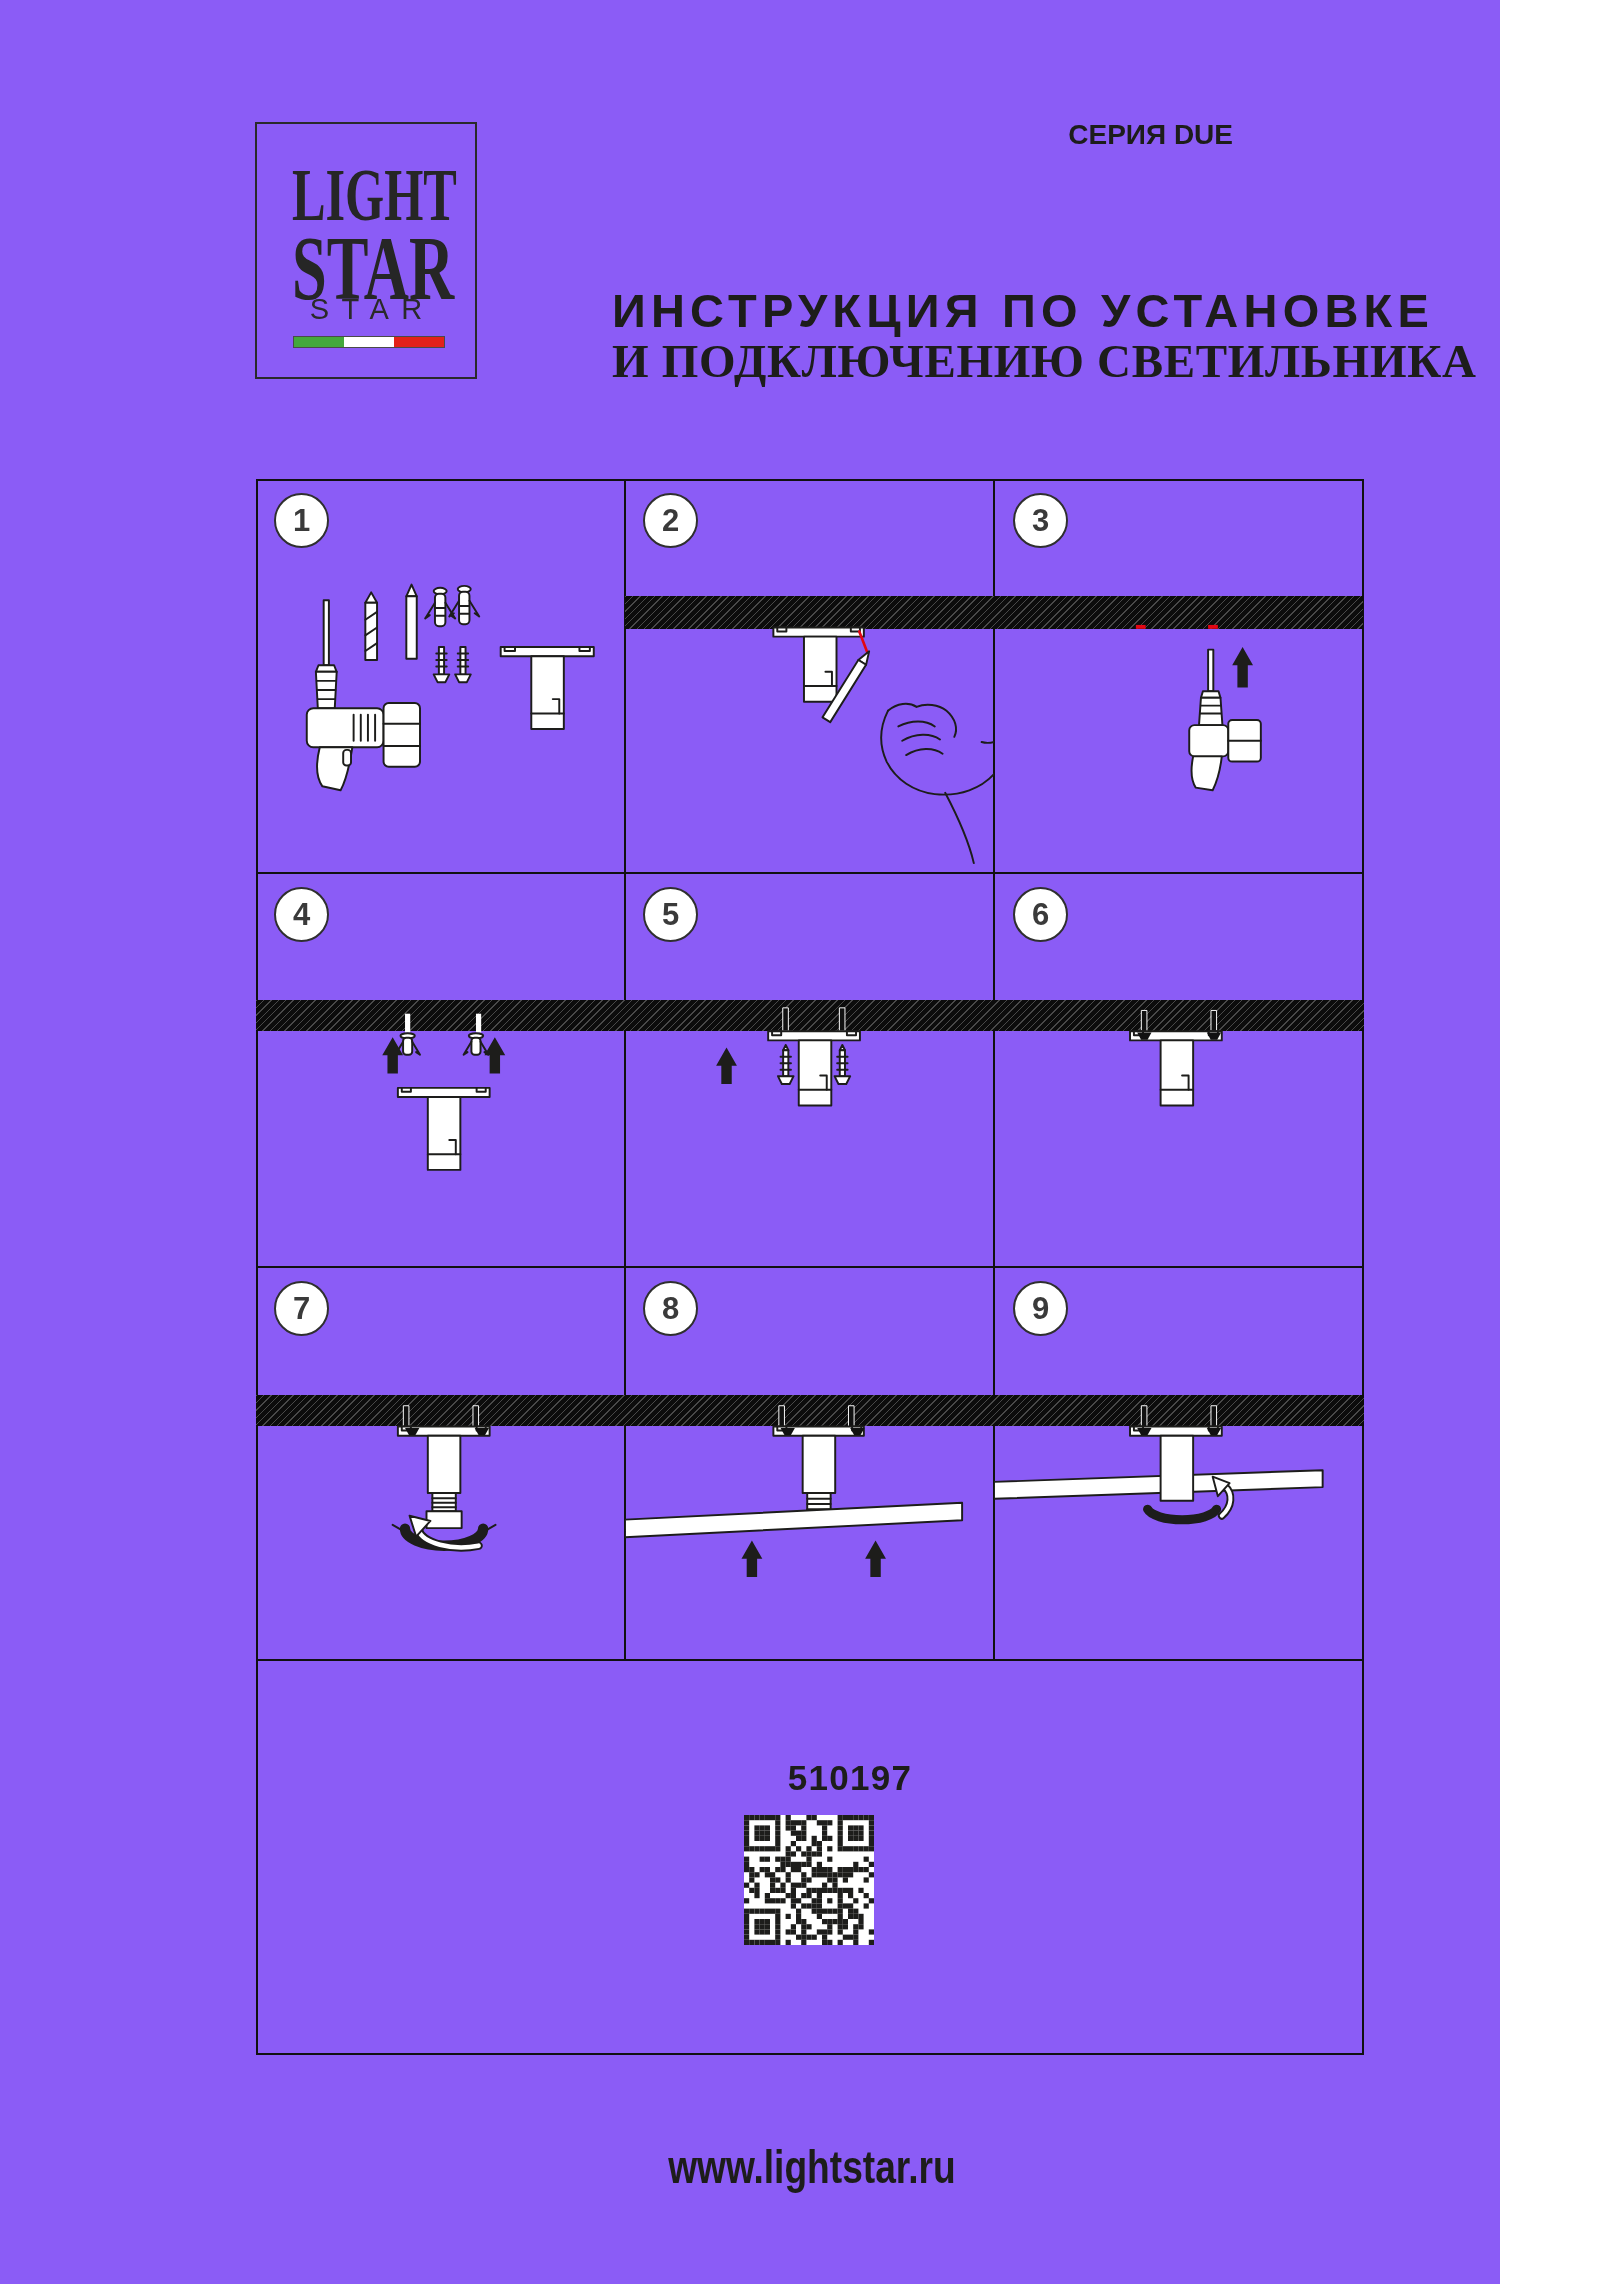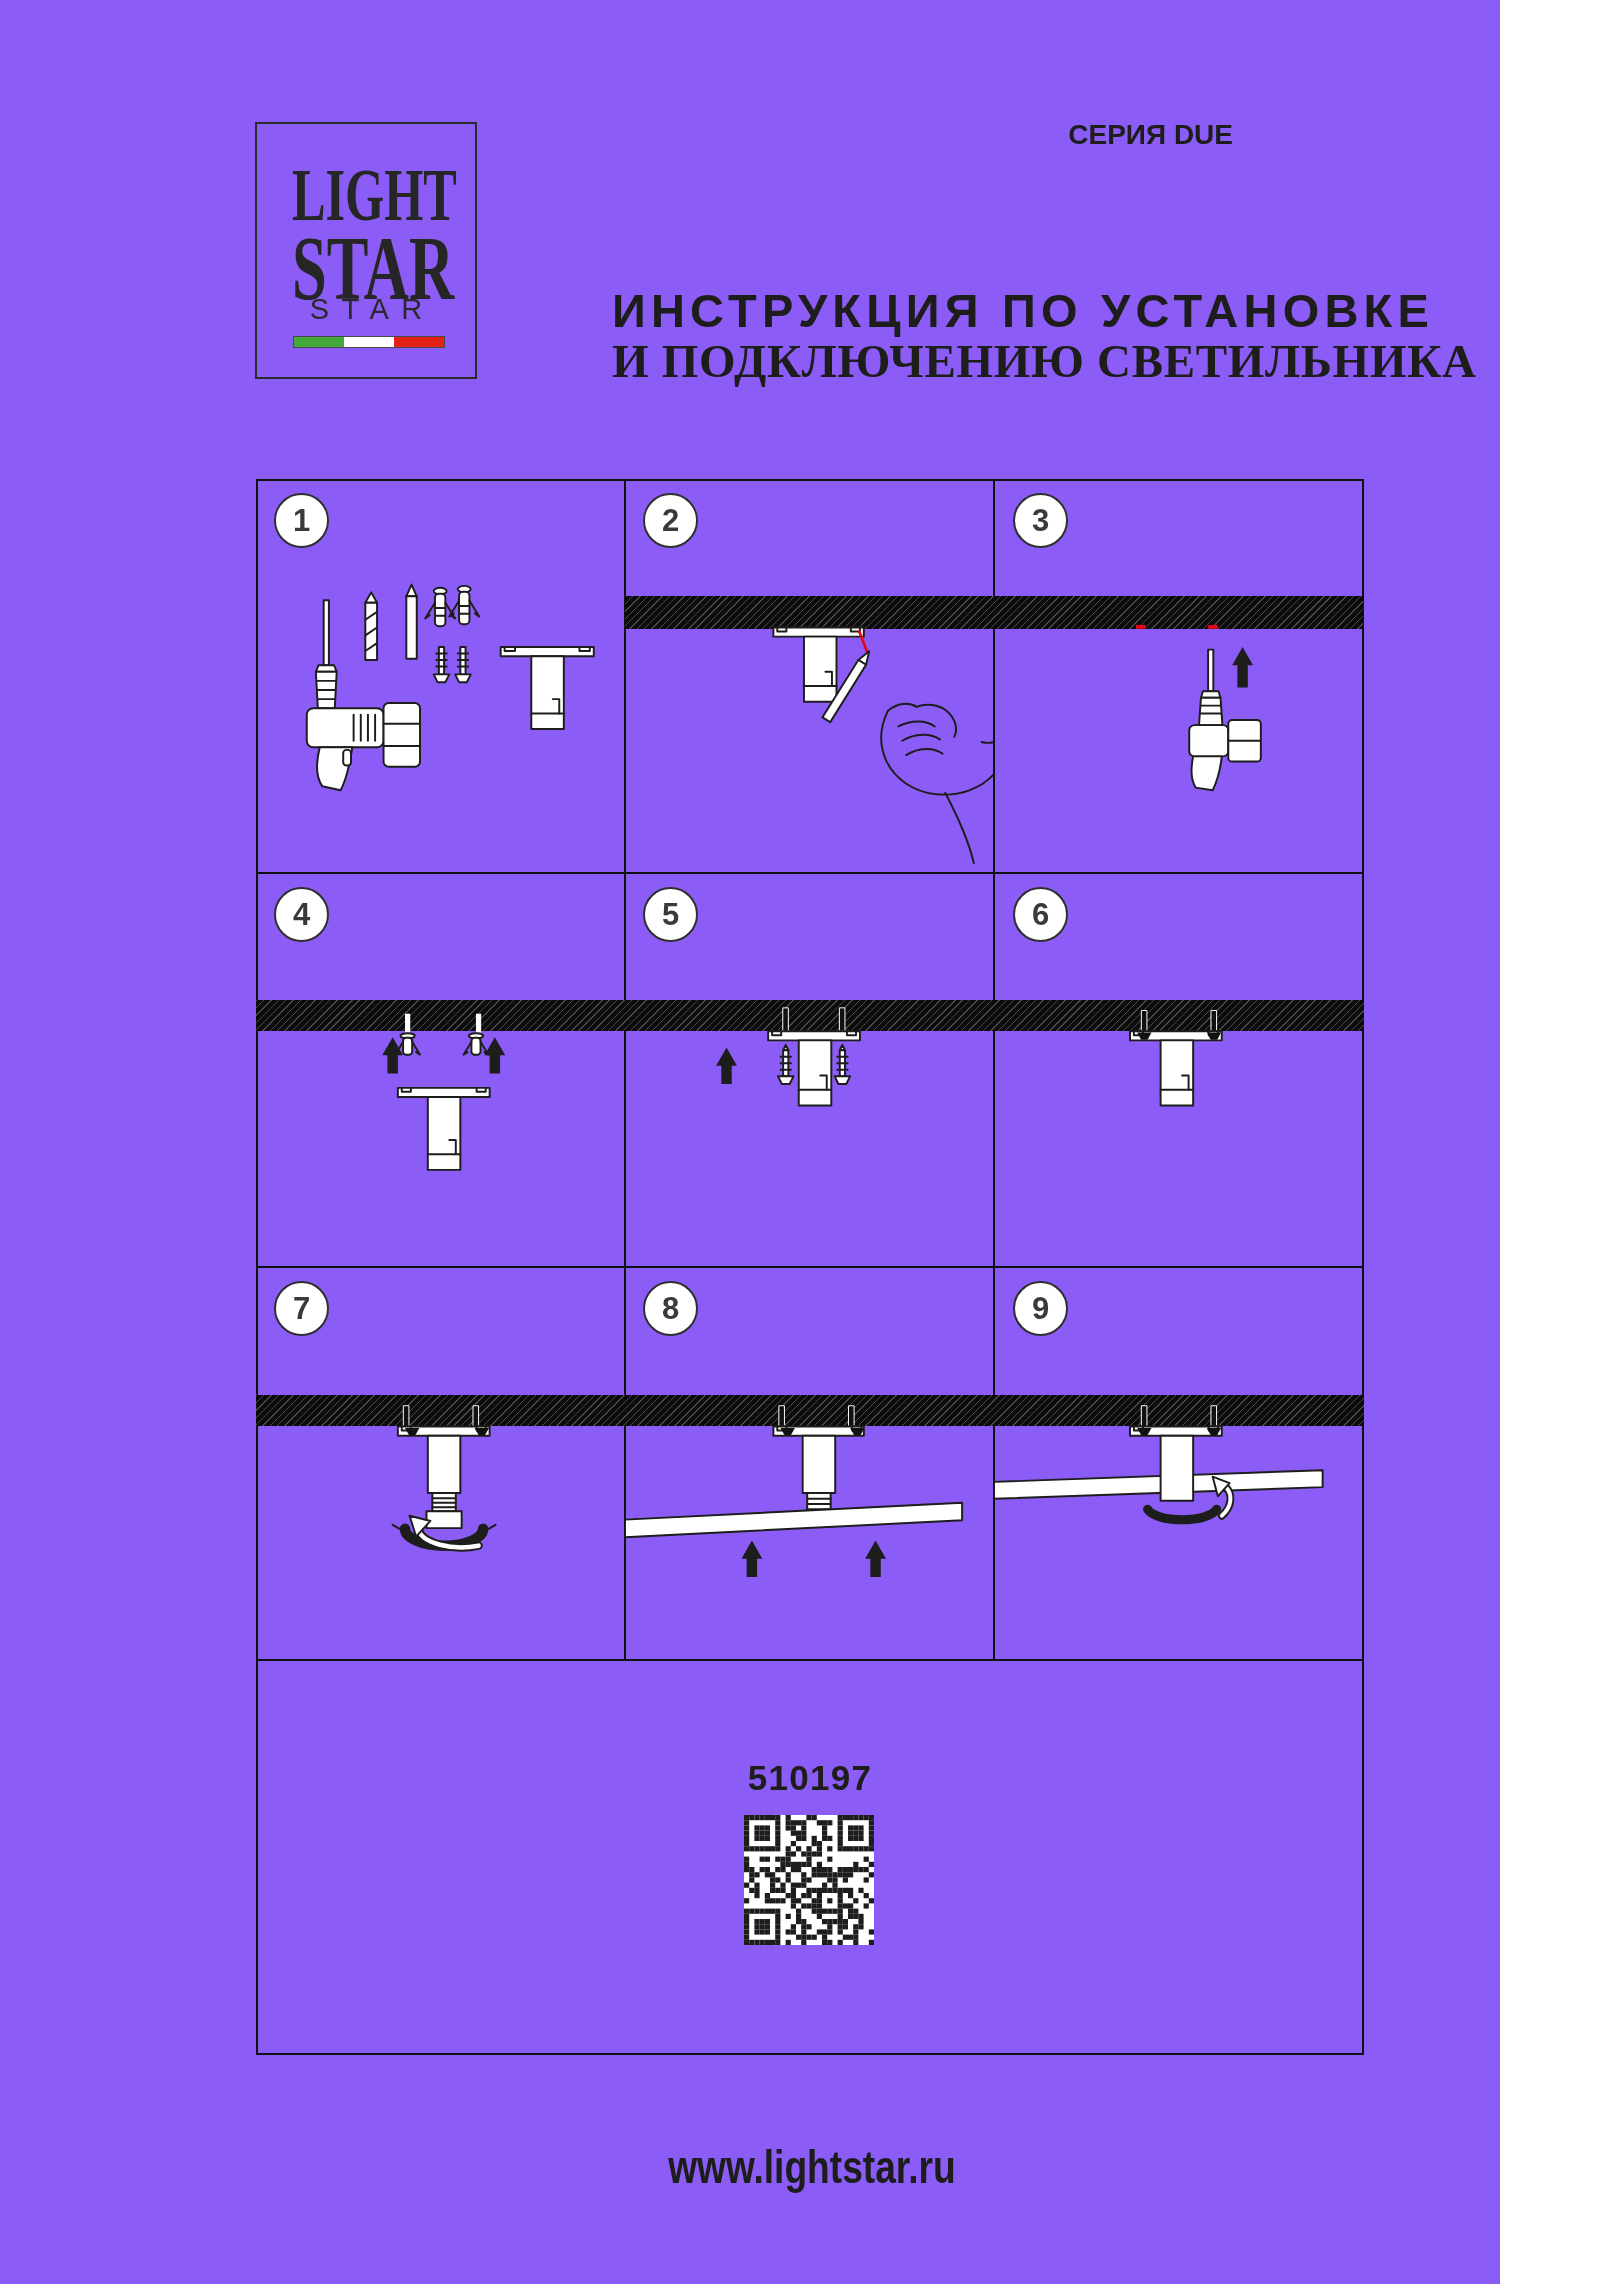--- a/index.html
+++ b/index.html
@@ -32,21 +32,21 @@
   .vline{position:absolute;width:2px;background:#111;z-index:1;}
   .hline{position:absolute;height:2px;background:#111;z-index:1;}
   .band{position:absolute;z-index:2;background:#0c0c0c;
         background-image:repeating-linear-gradient(135deg,rgba(255,255,255,.25) 0 1px,transparent 1px 5.2px);}
   .cell-art{position:absolute;z-index:3;}
   .step-circle{position:absolute;z-index:4;width:55px;height:55px;border:2.6px solid #2f2f2f;border-radius:50%;
                background:#fff;display:flex;align-items:center;justify-content:center;
                font-size:31px;font-weight:bold;color:#3a3a3a;box-sizing:border-box;}
   
   .article-num{position:absolute;left:256px;width:1108px;top:1758px;text-align:center;
-               font-size:35px;font-weight:bold;letter-spacing:1.3px;}
+               font-size:35px;font-weight:bold;letter-spacing:1.3px;padding-left:40px;}
   .qr{position:absolute;left:744px;top:1815px;width:130px;height:130px;background:#fff;}
   
   .footer{position:absolute;left:4px;width:1616px;top:2139px;text-align:center;}
   .footer span{display:inline-block;font-size:47px;font-weight:bold;transform:scaleX(0.79);
                transform-origin:center;white-space:nowrap;}
   svg{display:block;}
 </style>
 </head>
 <body>
 

